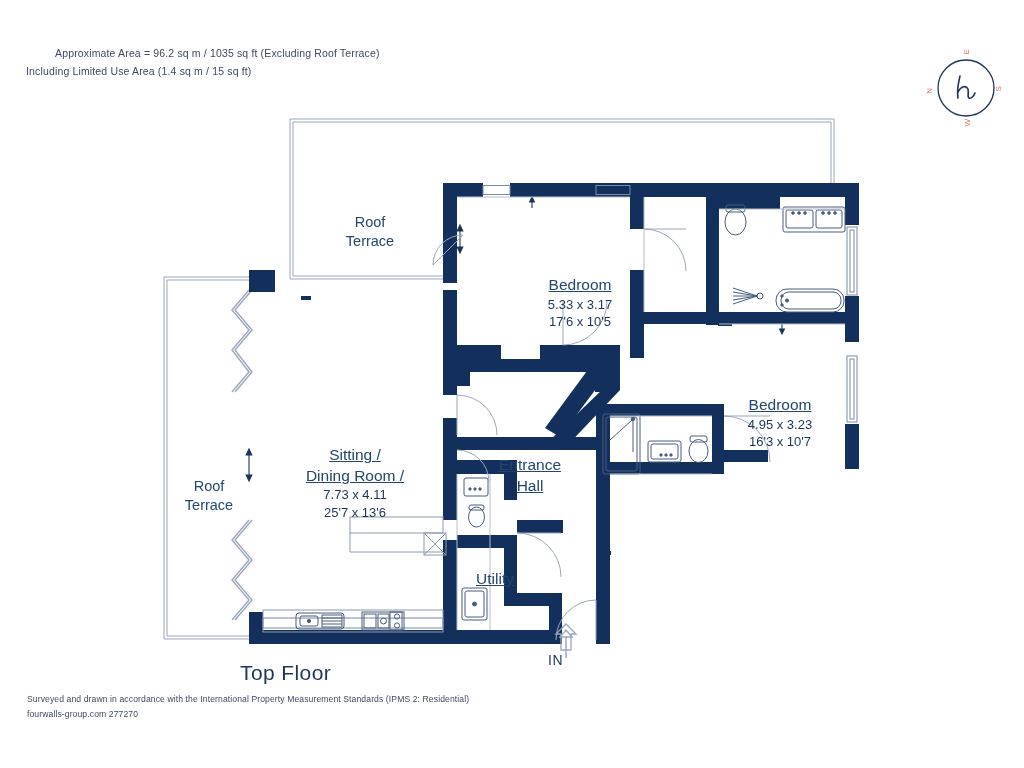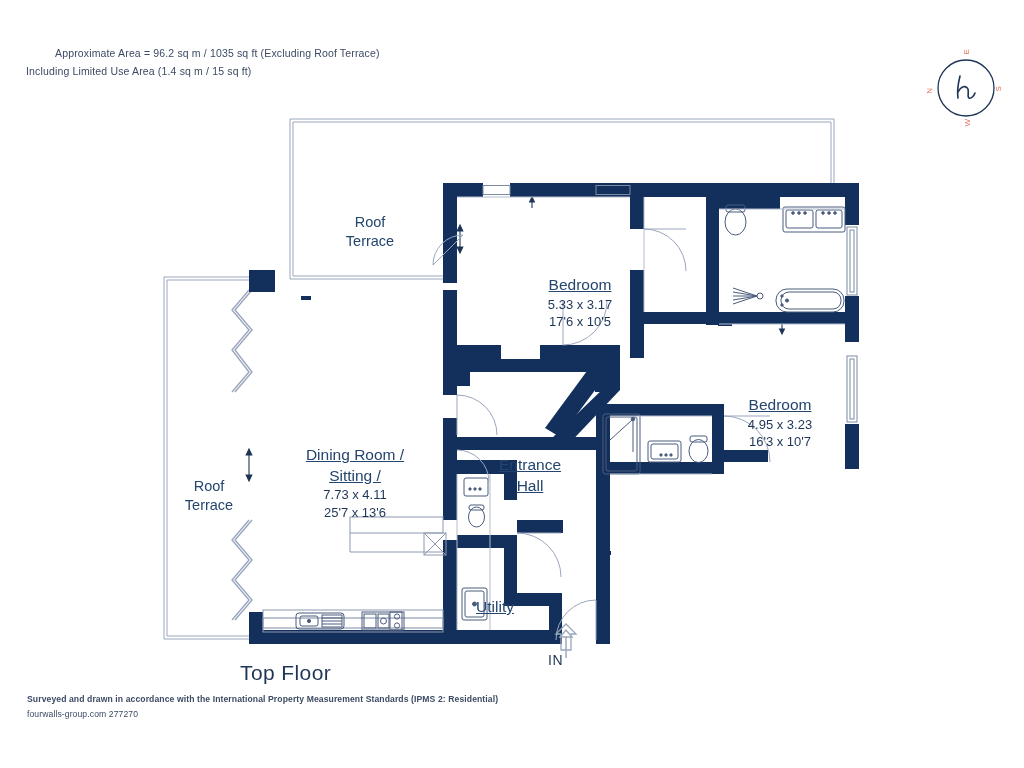--- a/index.html
+++ b/index.html
@@ -25,21 +25,21 @@
   }
   #hdr1 { left: 26px; top: 47px; margin-left: 29px; }
   #hdr2 { left: 26px; top: 65px; text-align: right; }
   .ftr {
     position: absolute;
     color: #3c4a63;
     font-size: 8.6px;
     letter-spacing: 0.1px;
     white-space: nowrap;
   }
-  #ftr1 { left: 27px; top: 694px; font-weight: bold; }
+  #ftr1 { left: 27px; top: 694px; }
   #ftr2 { left: 27px; top: 709px; }
 
   #floor-title {
     position: absolute;
     left: 240px; top: 661px;
     font-size: 21px;
     color: #1d3557;
     letter-spacing: 0.4px;
   }
 
@@ -66,21 +66,21 @@
     margin-top: 37px;
   }
   .room-name { font-size: 15.5px; color: #24456e; text-decoration: underline; }
   .room-dim  { font-size: 13px; color: #1d3557; }
   .terrace-label { font-size: 14.5px; color: #24456e; line-height: 1.32; }
 
   #lbl-bed1   { left: 500px; top: 238px; width: 160px; }
   #lbl-bed2   { left: 700px; top: 358px; width: 160px; }
   #lbl-living { left: 275px; top: 408px; width: 160px; }
   #lbl-hall   { left: 465px; top: 418px; width: 130px; }
-  #lbl-utility{ left: 450px; top: 560px; width: 90px; text-align: center; }
+  #lbl-utility{ left: 450px; top: 532px; width: 90px; text-align: center; }
   #lbl-roof-t { left: 320px; top: 176px; width: 100px; }
   #lbl-roof-l { left: 165px; top: 440px; width: 88px; }
 
   #lbl-in {
     position: absolute;
     left: 548px; top: 652px;
     font-size: 14px;
     color: #1d3557;
     letter-spacing: 0.6px;
   }
@@ -405,22 +405,22 @@
     <div class="room-dim">17'6 x 10'5</div>
   </div>
 
   <div class="room-label" id="lbl-bed2">
     <div class="room-name">Bedroom</div>
     <div class="room-dim">4.95 x 3.23</div>
     <div class="room-dim">16'3 x 10'7</div>
   </div>
 
   <div class="room-label" id="lbl-living">
+    <div class="room-name">Sitting /</div>
     <div class="room-name">Dining Room /</div>
-    <div class="room-name">Sitting /</div>
     <div class="room-dim">7.73 x 4.11</div>
     <div class="room-dim">25'7 x 13'6</div>
   </div>
 
   <div class="room-label" id="lbl-hall">
     <div class="room-name">Entrance</div>
     <div class="room-name">Hall</div>
   </div>
 
   <div class="room-label" id="lbl-utility">

